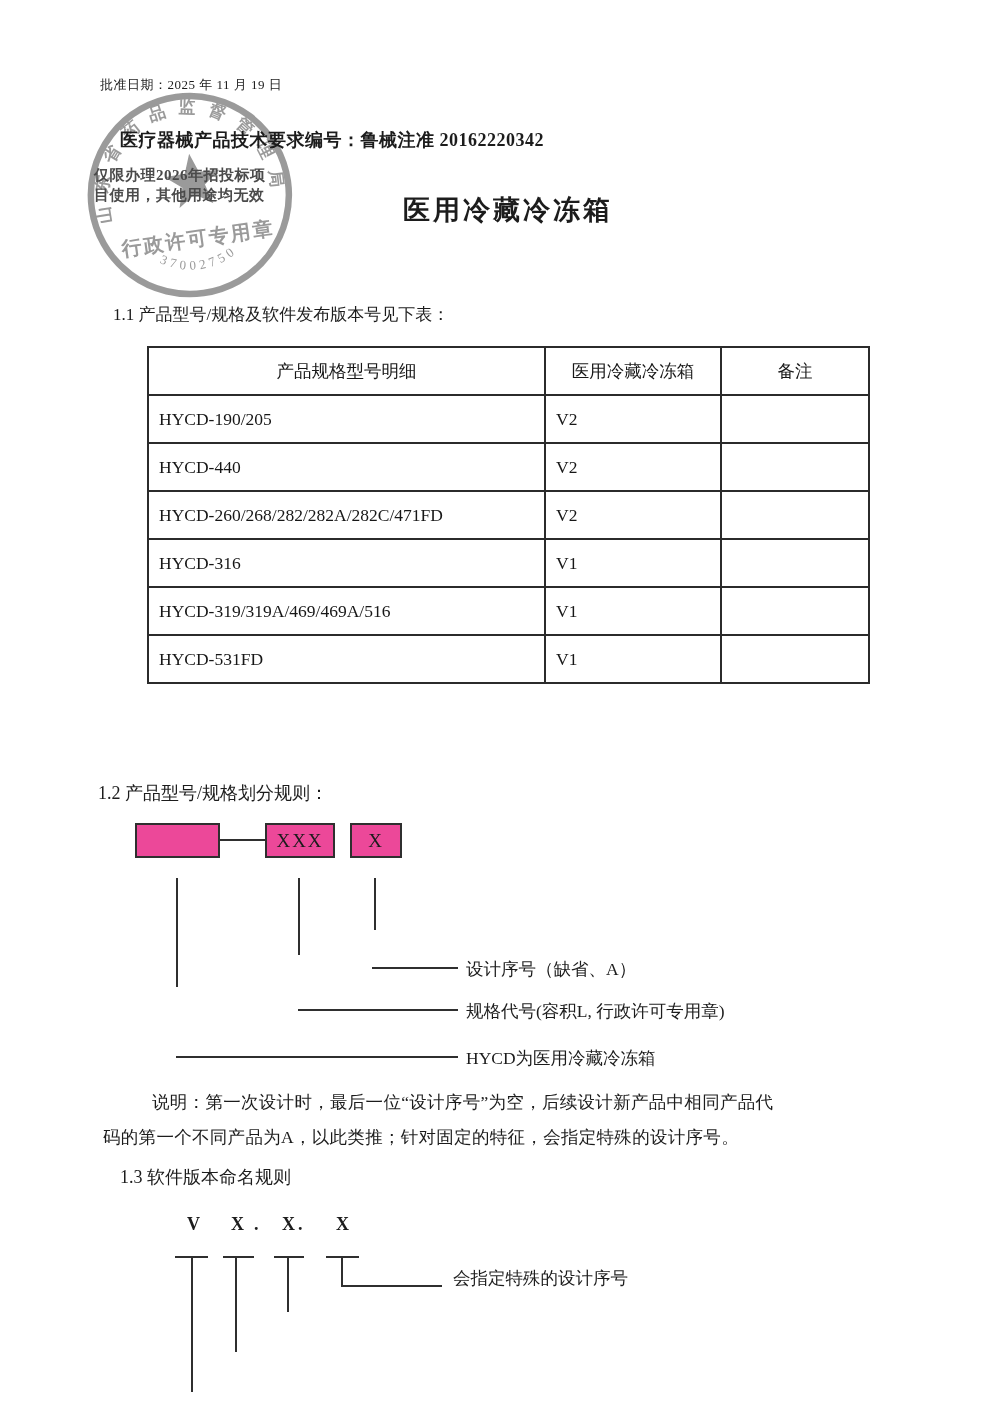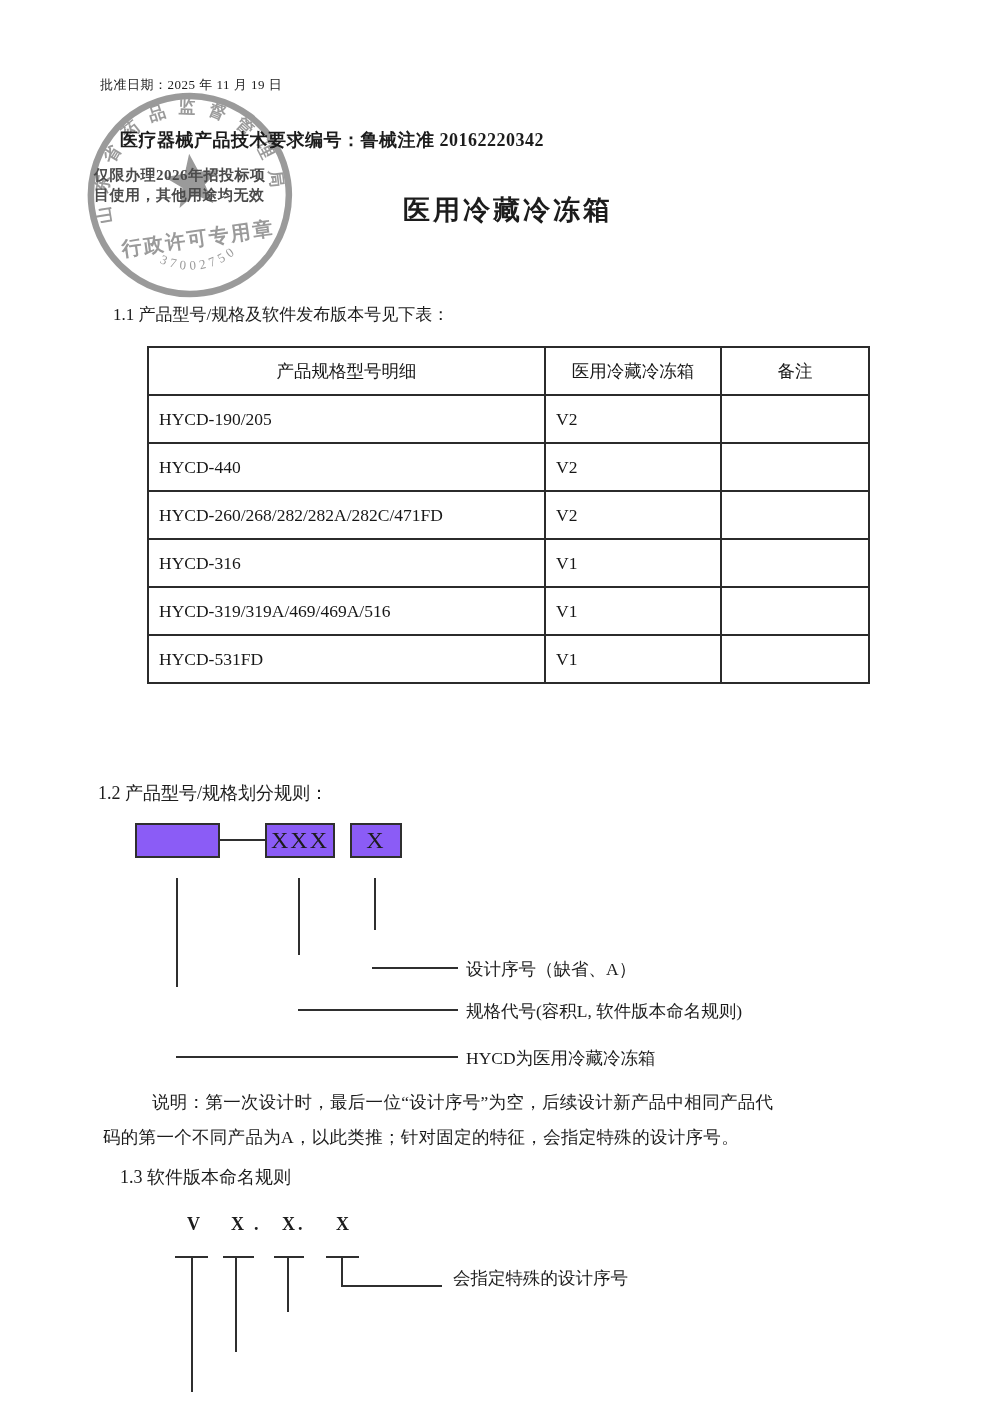--- a/index.html
+++ b/index.html
@@ -38,21 +38,21 @@
     padding:0 0 0 10px;text-align:left;overflow:hidden;
   }
   table.spec th{text-align:center;padding:0;}
   .col-model{width:397px;}
   .col-ver{width:176px;}
   .col-remark{width:148px;}
 
   
   .hline{background:#2f2f2f;height:2px;}
   .vline{background:#2f2f2f;width:2px;}
-  .dbox{border:2px solid #2f2f2f;background:#8b5cf6;text-align:center;font-size:24px;letter-spacing:2px;}
+  .dbox{border:2px solid #2f2f2f;background:#ec4899;text-align:center;font-size:19px;letter-spacing:2px;}
   .dlabel{font-size:17.5px;white-space:nowrap;}
   .vchar{font-size:18px;font-weight:600;font-family:"Liberation Serif","DejaVu Serif",serif;}
 
   .note-line{font-size:17.5px;white-space:nowrap;letter-spacing:.3px;}
 </style>
 </head>
 <body>
 
 <div class="page">
 
@@ -135,21 +135,21 @@
   <div class="abs dbox" style="left:350px;top:823px;width:48px;height:31px;line-height:31px;">X</div>
 
   <div class="abs vline" style="left:176px;top:878px;height:109px;"></div>
   <div class="abs vline" style="left:298px;top:878px;height:77px;"></div>
   <div class="abs vline" style="left:374px;top:878px;height:52px;"></div>
 
   <div class="abs hline" style="left:372px;top:967px;width:86px;"></div>
   <div class="abs dlabel" style="left:466px;top:957px;">设计序号（缺省、A）</div>
 
   <div class="abs hline" style="left:298px;top:1009px;width:160px;"></div>
-  <div class="abs dlabel" style="left:466px;top:999px;">规格代号(容积L, 软件版本命名规则)</div>
+  <div class="abs dlabel" style="left:466px;top:999px;">规格代号(容积L, 行政许可专用章)</div>
 
   <div class="abs hline" style="left:176px;top:1056px;width:282px;"></div>
   <div class="abs dlabel" style="left:466px;top:1046px;">HYCD为医用冷藏冷冻箱</div>
 
   <div class="abs note-line" style="left:103px;top:1125px;">码的第一个不同产品为A，以此类推；针对固定的特征，会指定特殊的设计序号。</div>
   <div class="abs note-line" style="left:152px;top:1090px;">说明：第一次设计时，最后一位“设计序号”为空，后续设计新产品中相同产品代</div>
 
   <div class="abs sec13">1.3 软件版本命名规则</div>
 
   <span class="abs vchar" style="left:187px;top:1214px;">V</span>

